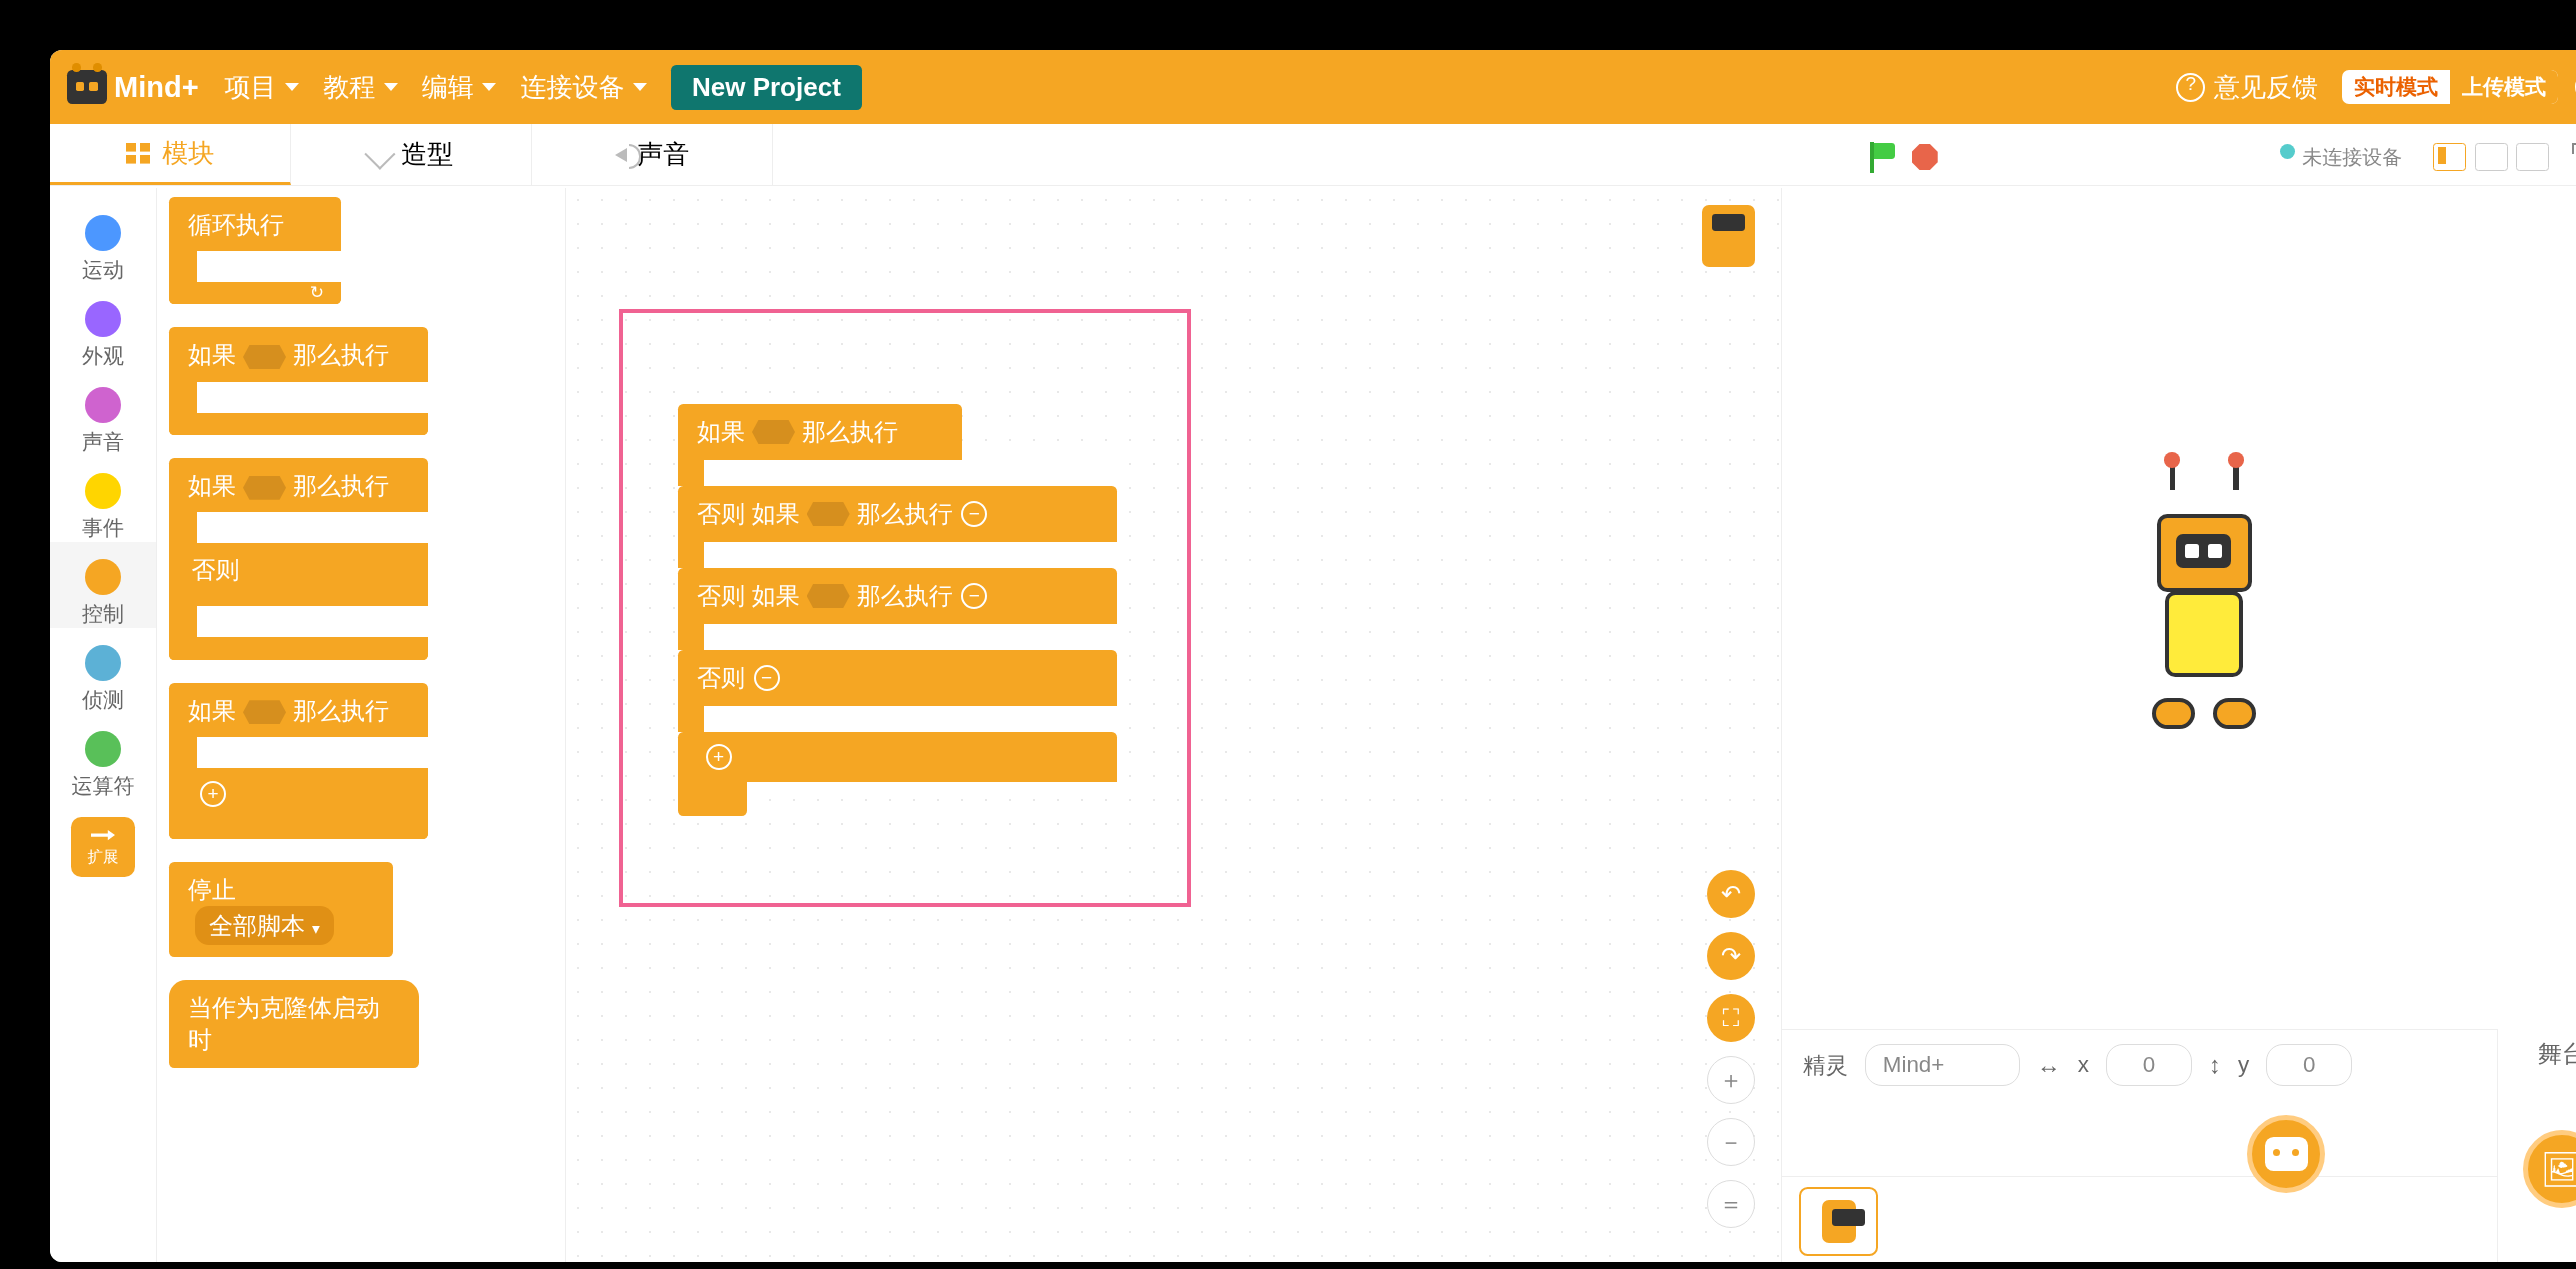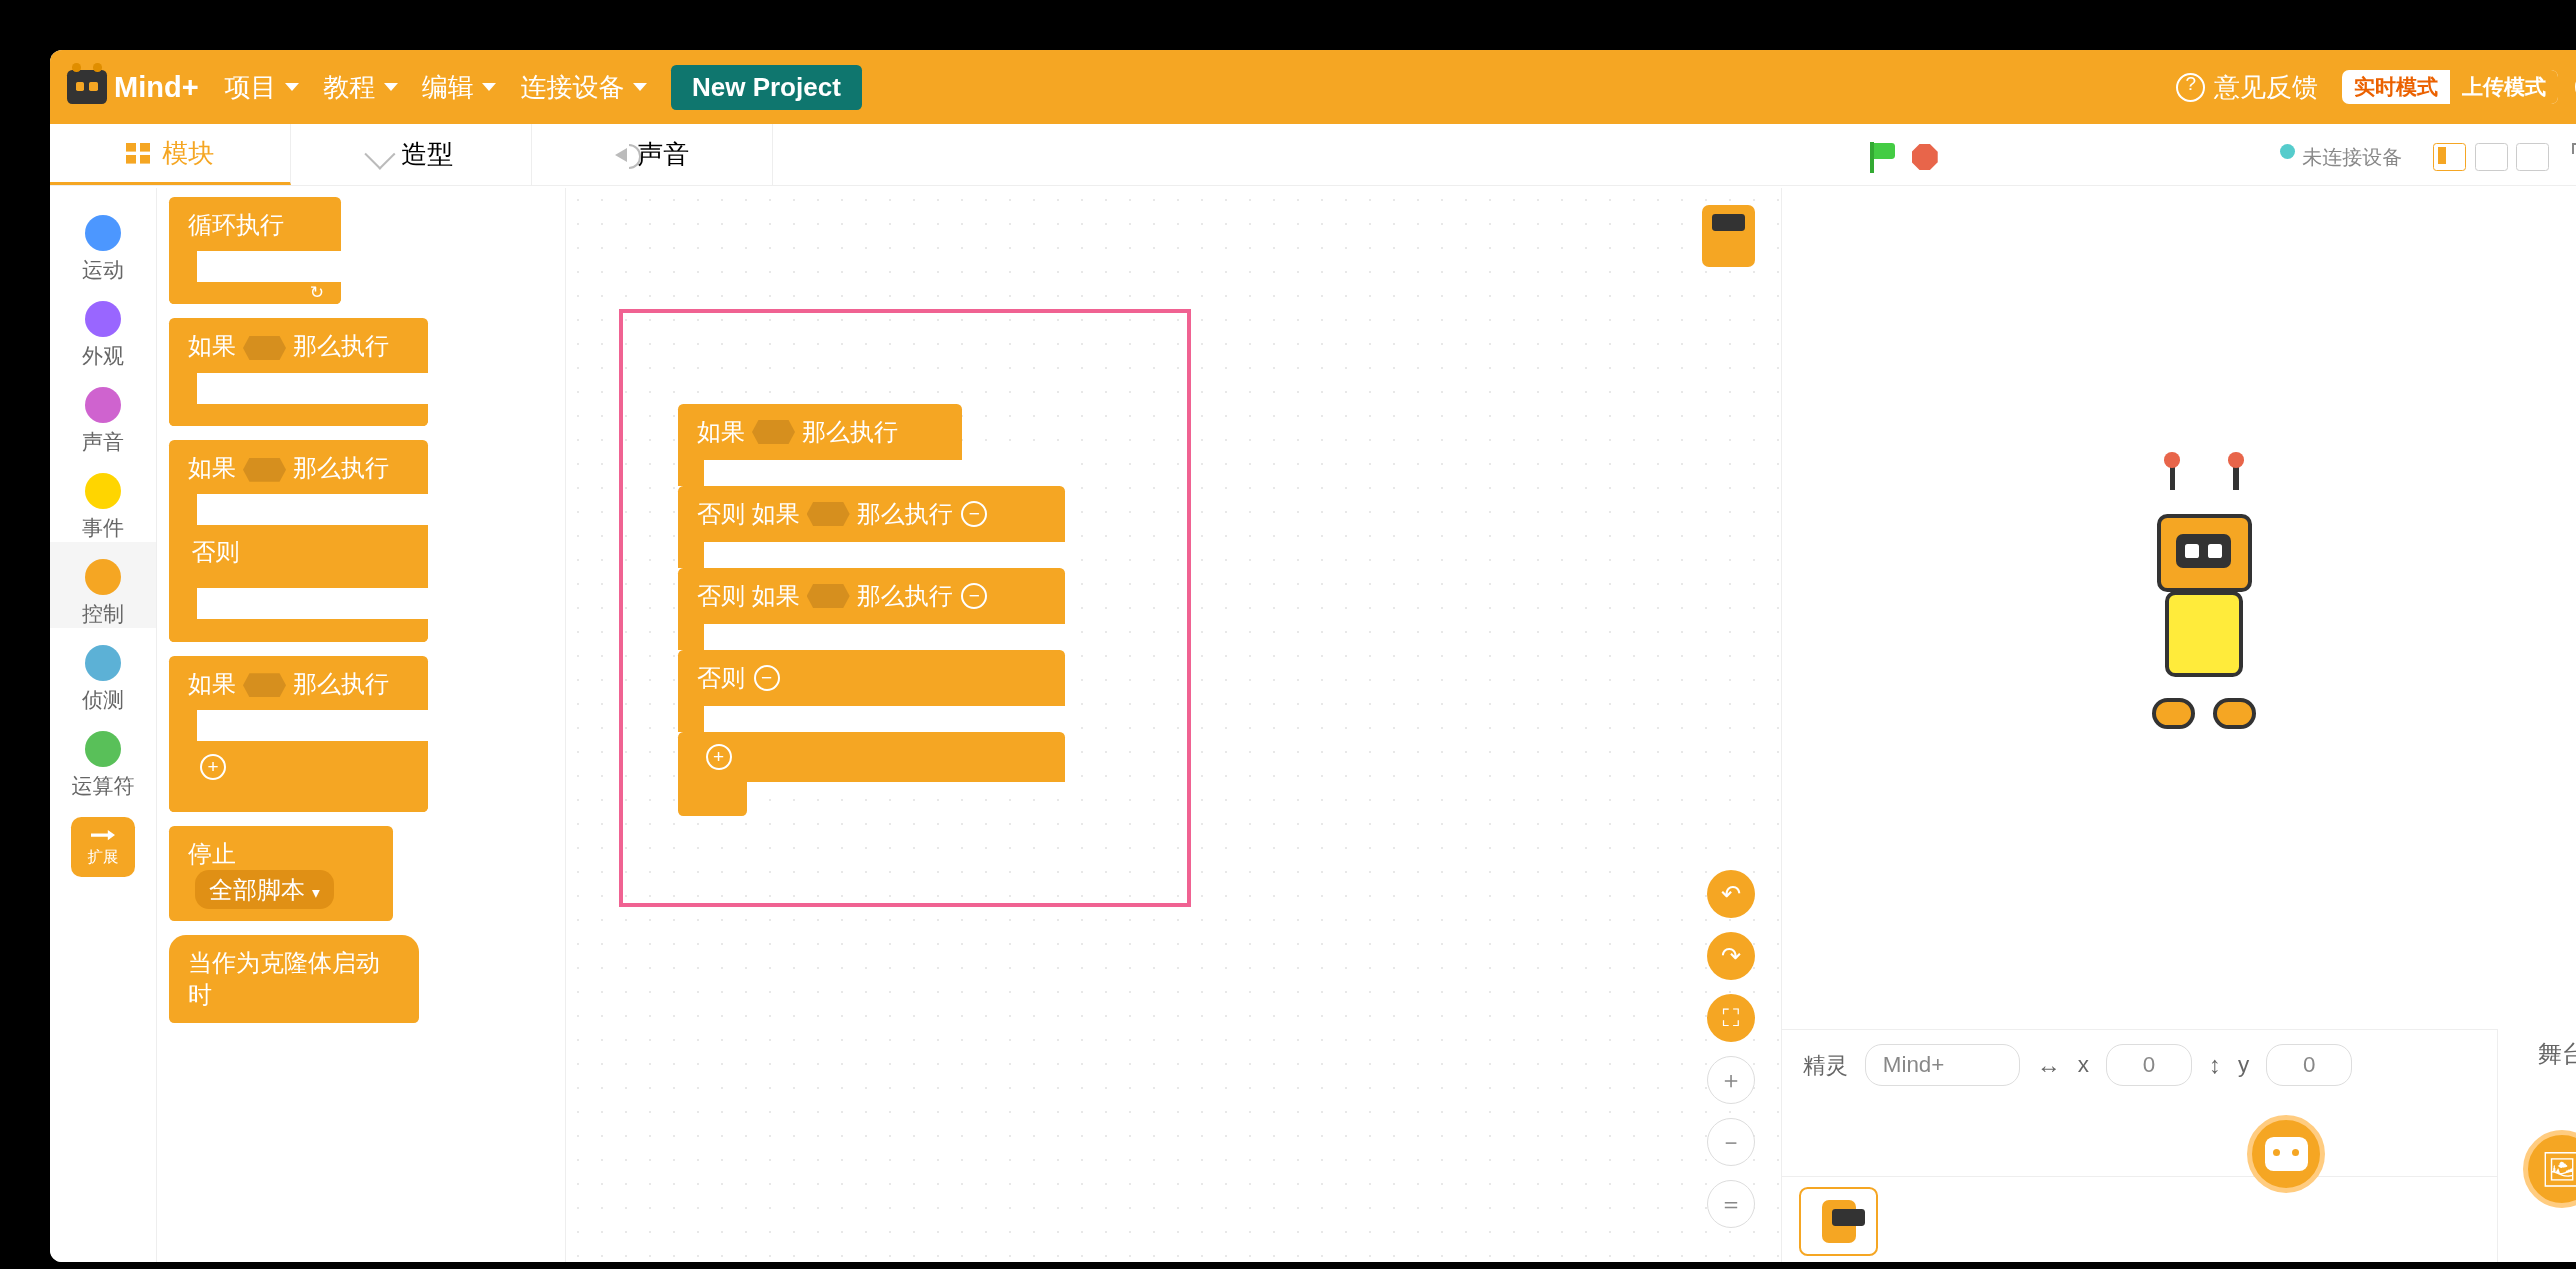--- a/index.html
+++ b/index.html
@@ -55,36 +55,36 @@
 
 .main{position:absolute;top:138px;left:0;right:0;bottom:0;display:flex}
 .cat-col{width:107px;background:#fff;border-right:0.9px solid #eee;padding-top:10.3px}
 .cat{height:86px;display:flex;flex-direction:column;align-items:center;justify-content:flex-end;gap:5.2px;font-size:21px;color:#666;cursor:pointer}
 .cat.active{background:#f5f5f5}
 .cat-dot{width:36px;height:36px;border-radius:50%}
 .ext-btn{margin:17px auto;width:64px;height:60px;background:#F5A623;border-radius:10.3px;display:flex;flex-direction:column;align-items:center;justify-content:center;color:#fff;font-size:15.5px;cursor:pointer}
 .ext-btn::before{content:"";width:24px;height:17px;background:#fff;margin-bottom:3.4px;clip-path:polygon(0 40%,70% 40%,70% 20%,100% 50%,70% 80%,70% 60%,0 60%)}
 
 .palette{width:409px;background:#fff;border-right:0.9px solid #eee;padding:8.6px 12px;overflow:hidden}
-.block{background:#F5A623;color:#fff;font-size:24px;border-radius:5.2px;margin-bottom:14px;position:relative}
+.block{background:#F5A623;color:#fff;font-size:24px;border-radius:5.2px;margin-bottom:23px;position:relative}
 .c-block{padding:12px 15.5px 12px 19px}
 .c-body{height:31px;background:#fff;margin:10.3px -15.5px 0 8.6px;border-radius:0}
 .c-foot{height:22.4px;margin:0 -15.5px -12px -19px;background:#F5A623;border-radius:0 0 5.2px 5.2px;position:relative}
 .c-foot.arrow::after{content:"↻";position:absolute;right:17px;top:0;color:#fff;font-size:17px}
 .hex{display:inline-block;width:43px;height:24px;background:#D68F1E;margin:0 7px;clip-path:polygon(15% 0,85% 0,100% 50%,85% 100%,15% 100%,0 50%);vertical-align:middle}
 .pill{display:inline-block;background:#E09015;padding:3.4px 14px;border-radius:14px;margin-left:7px}
 .pill::after{content:"▾";margin-left:7px;font-size:15.5px}
 .plus-circ,.minus-circ{display:inline-flex;width:26px;height:26px;border:2.6px solid #fff;border-radius:50%;align-items:center;justify-content:center;font-size:19px;margin-left:8.6px;vertical-align:middle}
 
 .canvas{flex:1;background:#fff;position:relative;background-image:radial-gradient(#e8e8e8 1.3px,transparent 1.3px);background-size:24px 24px}
 .highlight{position:absolute;left:53px;top:121px;width:572px;height:598px;border:4.3px solid #F06292}
 .canvas-block{position:absolute;left:112px;top:216px}
 .cb{background:#F5A623;color:#fff;font-size:24px;padding:12px 19px;border-radius:5.2px 5.2px 0 0;margin-bottom:0;display:flex;align-items:center;white-space:nowrap}
 .cb-body{height:26px;background:#fff;border-left:26px solid #F5A623}
-.cb.wide{width:387px}
+.cb.wide{width:439px}
 .cb.foot{height:34px;border-radius:0 0 5.2px 5.2px}
 .sprite-thumb{position:absolute;right:26px;top:17px;width:53px;height:62px}
 .robot-mini{width:100%;height:100%;background:#F5A623;border-radius:7px;position:relative}
 .robot-mini::before{content:"";position:absolute;top:8.6px;left:10.3px;width:33px;height:17px;background:#333;border-radius:3.4px}
 
 .canvas-tools{position:absolute;right:26px;bottom:34px;display:flex;flex-direction:column;gap:14px}
 .tool{width:48px;height:48px;border-radius:50%;background:#F5E6CC;display:flex;align-items:center;justify-content:center;color:#E09015;font-size:24px;cursor:pointer}
 .tool.lg{background:#F5A623;color:#fff}
 .tool.o{background:#fff;border:1.7px solid #ddd;color:#888}
 

